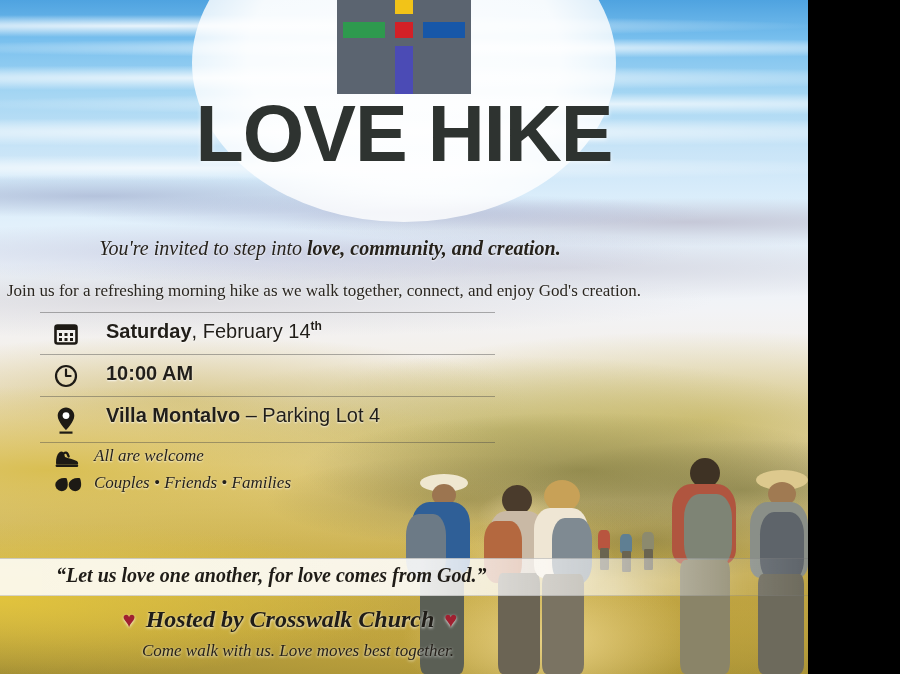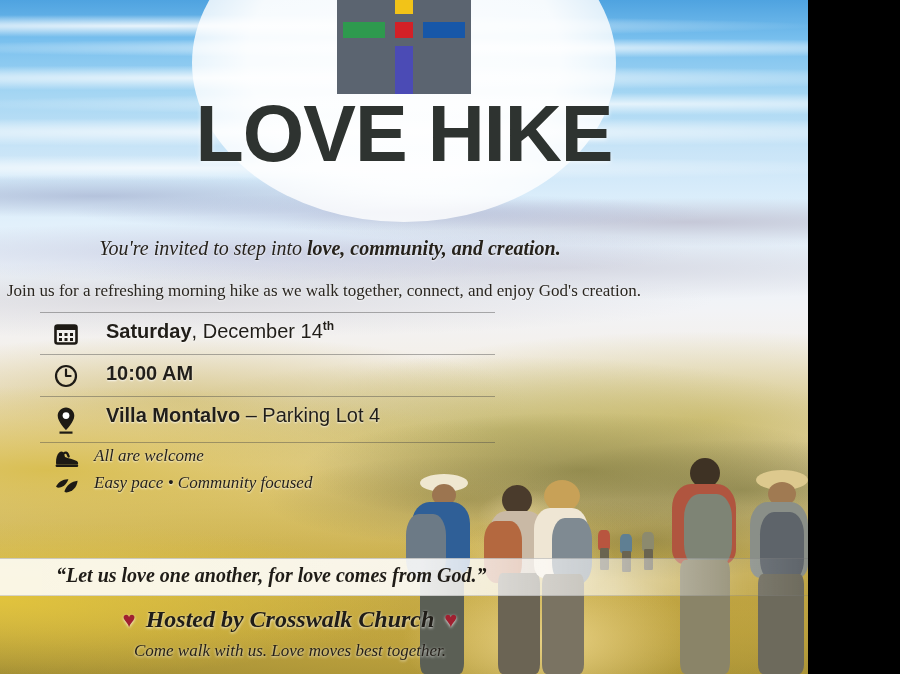--- a/index.html
+++ b/index.html
@@ -213,20 +213,21 @@
     display:flex; align-items:center; justify-content:center; gap:10px;
   }
   .heart { color:#a02030; font-size:22px; line-height:1; font-style:normal; }
   .closing {
     position:absolute; left:0; top:641px; width:580px;
     text-align:center;
     font-family:"Liberation Serif", serif;
     font-style:italic; font-size:17px;
     color:#241f19;
     text-shadow: 0 1px 3px rgba(255,255,255,.85);
+    padding-left: 8px;
   }
 
   svg { display:block; }
 </style>
 </head>
 <body>
 
 <div id="poster">
 
   <div class="bg-layer sky"></div>
@@ -323,21 +324,21 @@
           <rect x="1.5" y="3.5" width="21" height="4.5" fill="#1d1a15"></rect>
           <rect x="5" y="11" width="3" height="3" fill="#1d1a15"></rect>
           <rect x="10.5" y="11" width="3" height="3" fill="#1d1a15"></rect>
           <rect x="16" y="11" width="3" height="3" fill="#1d1a15"></rect>
           <rect x="5" y="16" width="3" height="3" fill="#1d1a15"></rect>
           <rect x="10.5" y="16" width="3" height="3" fill="#1d1a15"></rect>
           <rect x="16" y="16" width="3" height="3" fill="#1d1a15"></rect>
         </svg>
       </div>
       <div class="tx big">
-        <b>Saturday</b><span>, December 14</span><span class="sup">th</span>
+        <b>Saturday</b><span>, February 14</span><span class="sup">th</span>
       </div>
     </div>
 
     <div class="rule"></div>
 
     <div class="row">
       <div class="ic">
         <svg width="24" height="24" viewBox="0 0 24 24">
           <circle cx="12" cy="12" r="10" fill="none" stroke="#1d1a15" stroke-width="2.2"></circle>
           <path d="M12 5.6 V12 H16.6" fill="none" stroke="#1d1a15" stroke-width="2.2" stroke-linecap="round" stroke-linejoin="round"></path>
@@ -371,30 +372,30 @@
       <div class="ic">
         <svg width="26" height="20" viewBox="0 0 26 20">
           <path d="M2 14.5 C2 10 3 6 5.5 4.2 C7.4 2.8 9.4 3.6 10 5.6 L11 9 L14.5 10.2 C17.5 11 20.5 11.6 22.8 13 C24 13.8 24.4 15.2 24 16.6 L2.4 16.6 C2.1 16 2 15.3 2 14.5 Z" fill="#1d1a15"></path>
           <path d="M10.2 5.2 C11.4 4.2 13 4.6 13.6 6 L14.6 8.4" fill="none" stroke="#1d1a15" stroke-width="2.4" stroke-linecap="round"></path>
           <rect x="1.6" y="16.4" width="22.6" height="2.6" rx="1.2" fill="#1d1a15"></rect>
         </svg>
       </div>
       <div class="tx ital">All are welcome</div>
     </div>
 
-
     <div class="row tight">
       <div class="ic">
         <svg width="28" height="20" viewBox="0 0 28 20">
-          <path d="M2 11.6 C4.5 6.8 9.2 3.8 14.4 4.2 C12.8 9 9 12.4 4 12.8 C3.3 12.8 2.6 12.3 2 11.6 Z" fill="#1d1a15"></path>
-          <path d="M10.4 16.4 C12.4 10.6 17.6 6.4 23.6 5.8 C23 12.2 18.4 17 12.4 17.4 C11.7 17.4 11 17 10.4 16.4 Z" fill="#1d1a15"></path>
+          <path d="M12.6 3.2 C8 2.2 3.4 4 1.8 7.6 C0.4 10.8 2.2 14.6 5.8 15.8 C9.6 17 13 14.8 13.6 11.2 C14 8.6 13.6 5.6 12.6 3.2 Z" fill="#1d1a15"></path>
+          <path d="M26 3.2 C21.4 2.2 16.8 4 15.2 7.6 C13.8 10.8 15.6 14.6 19.2 15.8 C23 17 26.4 14.8 27 11.2 C27.4 8.6 27 5.6 26 3.2 Z" fill="#1d1a15"></path>
         </svg>
       </div>
-      <div class="tx ital">Easy pace • Community focused</div>
+      <div class="tx ital">Couples • Friends • Families</div>
     </div>
+
 
   </div>
 
   <div class="quote-band"></div>
   <div class="quote">“Let us love one another, for love comes from God.”</div>
 
   <div class="hosted">
     <span class="heart">♥</span>
     <span>Hosted by Crosswalk Church</span>
     <span class="heart">♥</span>

